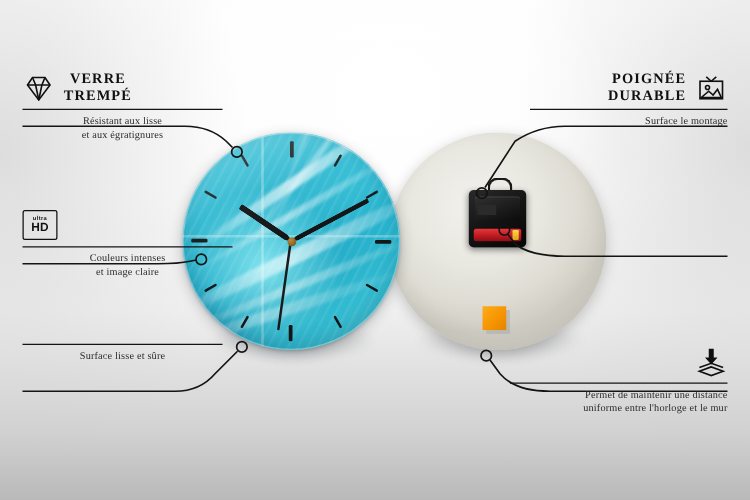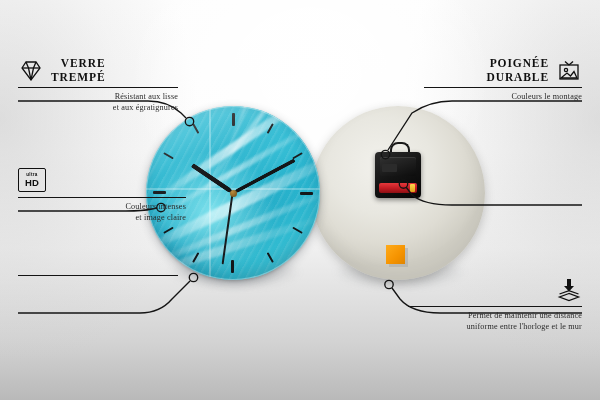--- a/index.html
+++ b/index.html
@@ -82,21 +82,21 @@
     background:linear-gradient(135deg,#ffab1a 0%,#f59300 60%,#e08500 100%);
     box-shadow:3px 3px 0 rgba(170,170,165,.55);}
 
   
   .lines{position:absolute;inset:0;}
   .lines path{fill:none;stroke:#141414;stroke-width:1.35;}
   .lines circle{fill:none;stroke:#141414;stroke-width:1.35;}
 
   
   .label{position:absolute;width:160px;}
-  .label.left{text-align:right;}
+  .label.left{text-align:center;}
   .label.right{text-align:right;}
   .lab-head{display:flex;align-items:center;gap:7px;}
   .label.right .lab-head{justify-content:flex-end;}
   .lab-title{font-family:"Liberation Serif", serif;font-weight:bold;font-size:11.5px;
     letter-spacing:.9px;color:#101010;line-height:13.5px;text-transform:uppercase;}
   .lab-rule{height:1.2px;background:#141414;margin:3px 0 4px;}
   .lab-sub{font-family:"Liberation Serif", serif;font-size:8.2px;color:#2a2a2a;line-height:10.5px;letter-spacing:.15px;}
   .ico{flex:0 0 auto;width:26px;height:26px;color:#101010;}
   .ico svg{display:block;width:26px;height:26px;}
   .hd-box{width:26px;height:22px;border:1.6px solid #101010;border-radius:2px;
@@ -239,20 +239,21 @@
         </span>
       </span>
     </div>
     <div class="lab-rule"></div>
     <div class="lab-sub">Couleurs intenses</div>
     <div class="lab-sub">et image claire</div>
   </div>
 
   <div class="label left" style="left:18px;top:272px;">
     <div class="lab-rule"></div>
+    <div class="lab-sub">Surface lisse et sûre</div>
   </div>
 
   <div class="label right" style="left:424px;top:57px;width:158px;">
     <div class="lab-head">
       <span>
         <div class="lab-title">POIGNÉE</div>
         <div class="lab-title">DURABLE</div>
       </span>
       <span class="ico">
         <svg viewBox="0 0 26 26">
@@ -260,21 +261,21 @@
           <rect x="4" y="7" width="18" height="14"></rect>
           <path d="M13 7 L9 3.5"></path>
               <path d="M13 7 L17 3.5"></path>
           <circle cx="10" cy="12" r="1.6"></circle>
           <path d="M5 20 L11 15 L14.5 18 L18 13.5 L21 20 Z"></path>
         </g>
           </svg>
       </span>
     </div>
     <div class="lab-rule"></div>
-    <div class="lab-sub">Couleurs le montage</div>
+    <div class="lab-sub">Surface le montage</div>
   </div>
 
 
   <div class="label right" style="left:408px;top:277px;width:174px;">
     <div class="lab-head">
       <span class="ico">
         <svg viewBox="0 0 26 26">
             <g fill="none" stroke="currentColor" stroke-width="1.3">
           <path d="M11 2 h4 v7 h3 l-5 5.5 L8 9 h3 z" fill="currentColor" stroke="none"></path>
           <path d="M13 16.5 L3.5 20 L13 23.5 L22.5 20 Z"></path>

